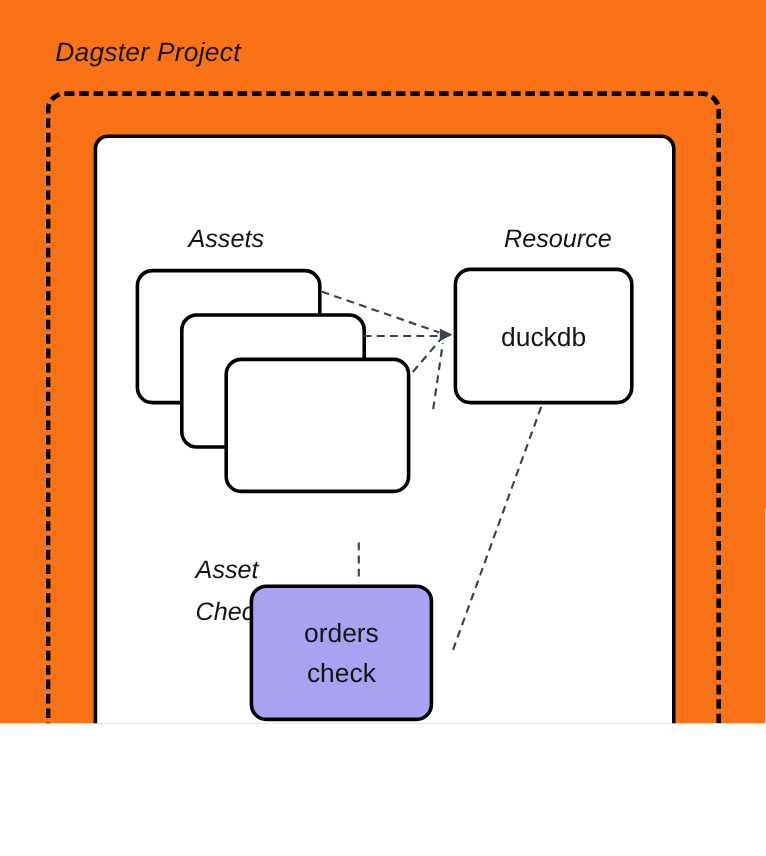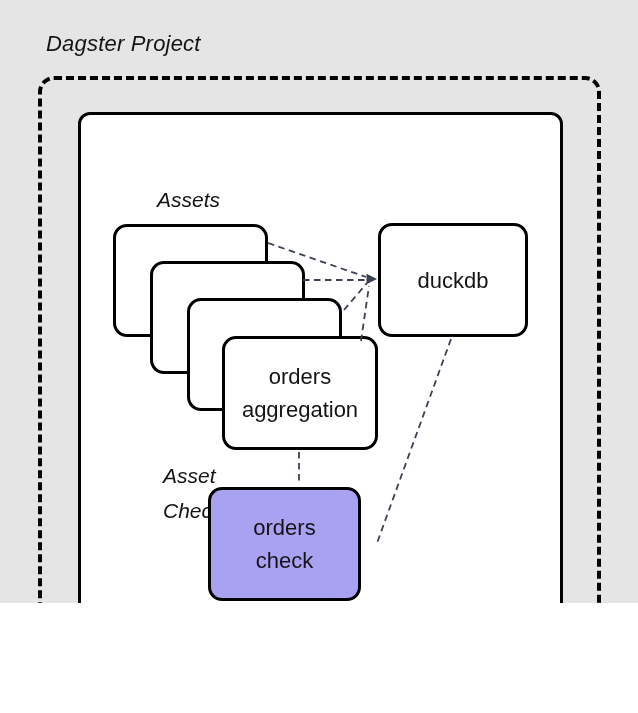--- a/index.html
+++ b/index.html
@@ -1,20 +1,20 @@
 <!DOCTYPE html>
 <html><head>
 <meta charset="utf-8">
 <style>
   html, body { margin: 0; padding: 0; background: #ffffff; }
   .canvas {
     position: relative;
     width: 638px;
     height: 603px;
-    background: #e5e5e5;
+    background: #f97316;
     font-family: "Liberation Sans", "DejaVu Sans", sans-serif;
     color: #141414;
     overflow: hidden;
   }
   .abs { position: absolute; }
 
   .diagram-title {
     left: 46px; top: 31px;
     font-size: 22px;
     font-style: italic;
@@ -96,28 +96,26 @@
 
   <div class="abs diagram-title">Dagster Project</div>
 
   <div class="abs outer-boundary"></div>
 
   <div class="abs definitions-box"></div>
 
 
   <div class="abs group-label assets-label">Assets</div>
 
+  <div class="abs group-label resource-label">Resource</div>
 
   <div class="abs node asset-card-1"></div>
   <div class="abs node asset-card-2"></div>
   <div class="abs node asset-card-3"></div>
 
-  <div class="abs node asset-card-4">
-    <span class="node-text">orders aggregation</span>
-  </div>
 
   <div class="abs group-label asset-check-label">Asset Check</div>
 
   <div class="abs node duckdb-node">
     <span class="node-text">duckdb</span>
   </div>
 
   <div class="abs node orders-check-node" style="background-color: rgb(169, 161, 242);">
     <span class="node-text">orders check</span>
   </div>

